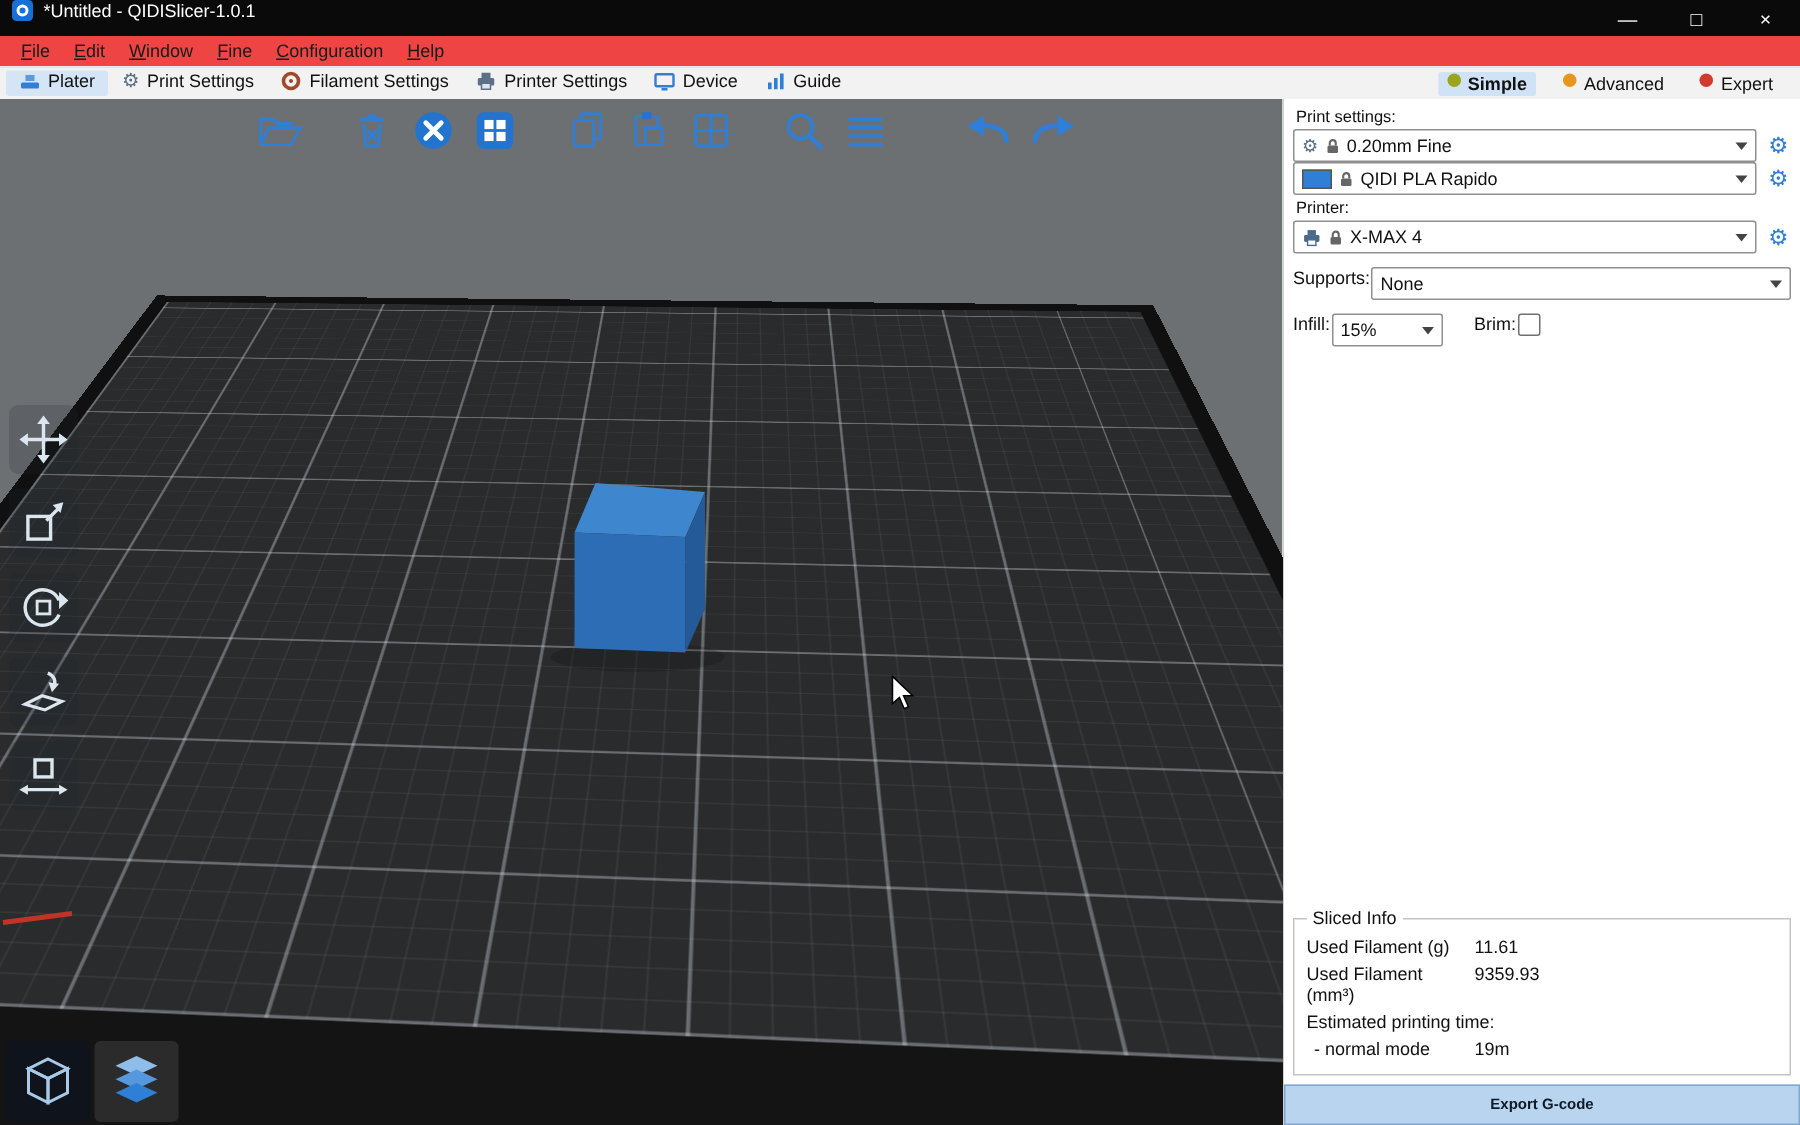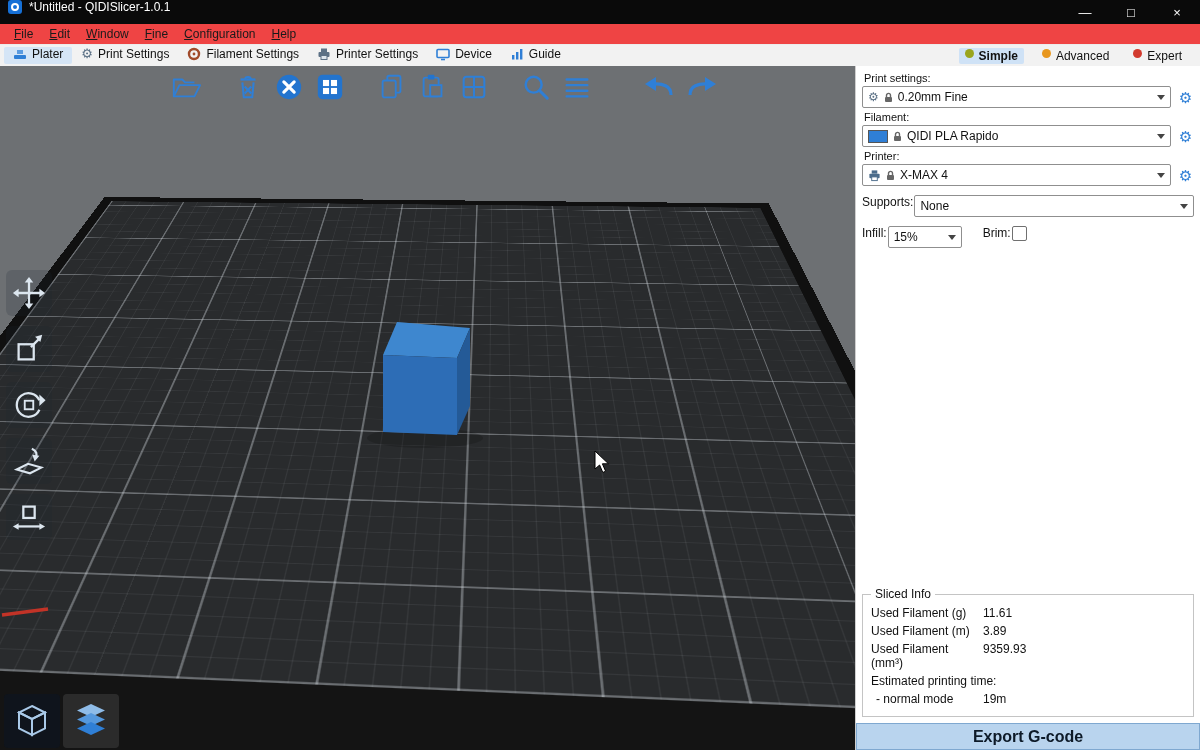--- a/index.html
+++ b/index.html
@@ -77,21 +77,21 @@
   .brim-label{margin-left:20px;}
   .checkbox{width:13px;height:13px;border:1px solid #707070;border-radius:2px;background:#fff;flex:none;}
 
   .sliced{position:absolute;left:6px;right:6px;bottom:33px;border:1px solid #c4c4c4;
           padding:1px 8px 6px;margin:0;}
   .sliced legend{font-weight:normal;padding:0 4px;}
   .sliced-row{display:flex;margin:4px 0;}
   .sliced-row .lbl{width:112px;flex:none;}
   .sliced-row.indent .lbl{padding-left:5px;box-sizing:border-box;}
   .export{position:absolute;left:0;right:0;bottom:0;height:27px;background:#b9d4ee;
-          border:1px solid #7fa8d0;font-weight:bold;font-size:16px;
+          border:1px solid #7fa8d0;font-weight:bold;font-size:10px;
           font-family:"Liberation Sans",sans-serif;color:#0d1a28;}
 </style>
 </head>
 <body>
 
 <div class="app">
 
   <div class="titlebar">
     <div class="app-icon"></div>
     <span class="title-text">*Untitled - QIDISlicer-1.0.1</span>
@@ -335,21 +335,20 @@
           <svg width="9" height="11" viewBox="0 0 9 11">
             <path d="M2.5,5 V3.4 a2,2 0 0 1 4,0 V5" fill="none" stroke="#666" stroke-width="1.4"></path>
             <rect x="1" y="5" width="7" height="5" rx="1" fill="#666"></rect>
           </svg>
           <span class="txt">0.20mm Fine</span>
           <span class="arrow"></span>
         </div>
         <span class="side-gear">⚙</span>
       </div>
 
-      <div class="side-label">Filament:</div>
       <div class="combo-row">
         <div class="combo">
           <span class="swatch" style="background: rgb(47, 127, 214);"></span>
           <svg width="9" height="11" viewBox="0 0 9 11">
             <path d="M2.5,5 V3.4 a2,2 0 0 1 4,0 V5" fill="none" stroke="#666" stroke-width="1.4"></path>
             <rect x="1" y="5" width="7" height="5" rx="1" fill="#666"></rect>
           </svg>
           <span class="txt">QIDI PLA Rapido</span>
           <span class="arrow"></span>
         </div>
@@ -392,24 +391,20 @@
         <span class="checkbox"></span>
       </div>
 
       <fieldset class="sliced">
         <legend>Sliced Info</legend>
         <div class="sliced-row">
           <span class="lbl">Used Filament (g)</span>
           <span class="val">11.61</span>
         </div>
         <div class="sliced-row">
-          <span class="lbl">Used Filament (m)</span>
-          <span class="val">3.89</span>
-        </div>
-        <div class="sliced-row">
           <span class="lbl">Used Filament (mm³)</span>
           <span class="val">9359.93</span>
         </div>
         <div class="sliced-row">
           <span class="lbl" style="width:160px">Estimated printing time:</span>
           <span class="val"></span>
         </div>
         <div class="sliced-row indent">
           <span class="lbl">- normal mode</span>
           <span class="val">19m</span>

